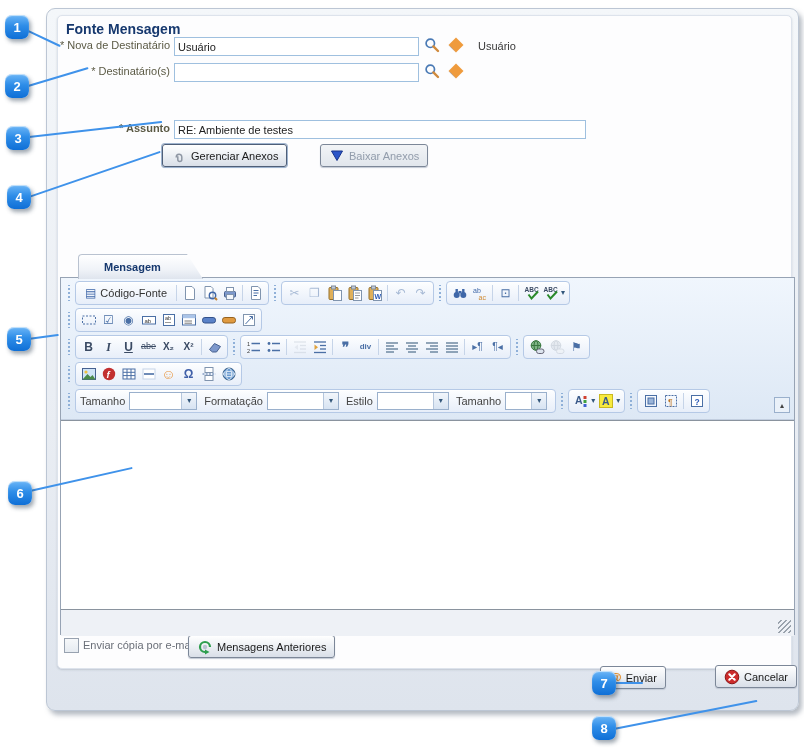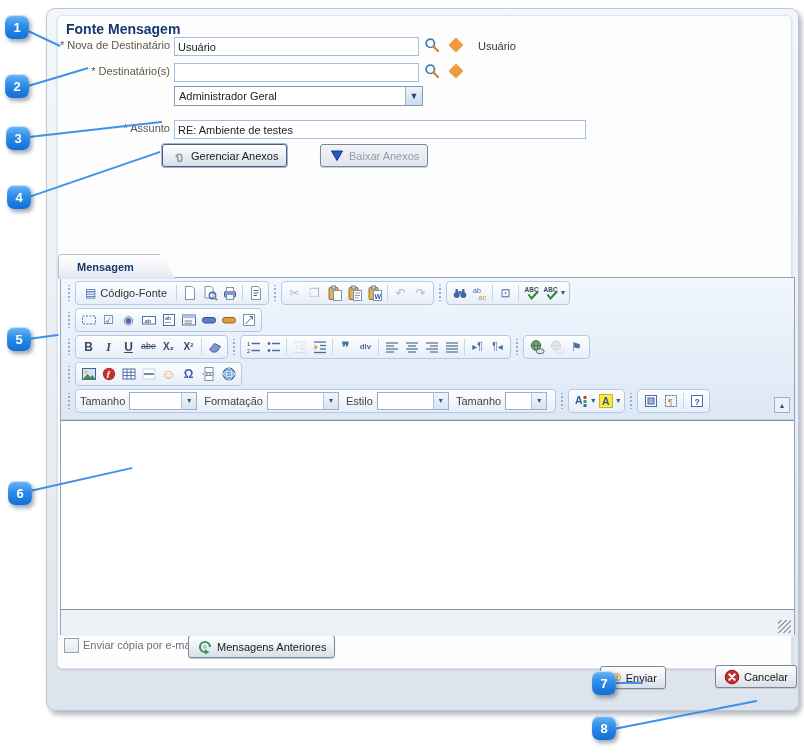--- a/index.html
+++ b/index.html
@@ -28,25 +28,25 @@
     background:linear-gradient(180deg,#eef3fa,#ccdbee);color:#2b4a6b;font-size:9px;}
 
   .gbtn{position:absolute;display:inline-flex;align-items:center;justify-content:center;gap:4px;height:21px;
     border:1px solid #7c8798;border-radius:3px;padding:0 8px;cursor:pointer;color:#1a1a1a;
     background:linear-gradient(180deg,#ffffff 0%,#eef1f5 45%,#d9dfe8 100%);box-shadow:0 1px 1px #c2c9d4;}
   .gbtn.default{border-color:#4f5f78;box-shadow:0 0 0 1px #9fb4cf,0 1px 1px #c2c9d4;}
   .gbtn.disabled{color:#929cab;cursor:default;background:linear-gradient(180deg,#f2f4f7,#e1e6ec);}
   #attach-info{position:absolute;color:#3a3a3a;}
 
   
-  #tab-mensagem{position:absolute;left:0;top:238px;width:98px;height:24px;z-index:3;
+  #tab-mensagem{position:absolute;left:20px;top:238px;width:98px;height:24px;z-index:3;
     background:linear-gradient(180deg,#ffffff 0%,#f0f3f8 60%,#dfe5ee 100%);
     border:1px solid #b9c2d0;border-bottom:none;border-top-left-radius:4px;
     clip-path:polygon(0 0,calc(100% - 16px) 0,100% 100%,0 100%);
-    display:flex;align-items:center;padding-left:18px;font-weight:bold;color:#16386e;}
+    display:flex;align-items:center;padding-left:25px;font-weight:bold;color:#16386e;}
   #editor{position:absolute;left:2px;top:261px;width:733px;height:356px;border:1px solid #97a3b4;background:#f3f6fa;z-index:2;}
   #toolbar{position:relative;height:139px;background:linear-gradient(180deg,#f0f6fd,#dde8f5);border-bottom:1px solid #c2cedf;
     padding:1px 2px;overflow:hidden;}
   .tb-row{display:flex;align-items:center;height:27px;gap:2px;padding-left:2px;}
   .tb-grip{width:4px;height:16px;margin:0 2px;background-image:radial-gradient(circle,#8fb0d8 1px,transparent 1.3px);
     background-size:4px 4px;background-position:center;cursor:grab;}
   .tb-group{display:inline-flex;align-items:center;gap:3px;padding:2px 4px;border:1px solid #b5c9e6;border-radius:4px;
     background:linear-gradient(180deg,#fdfeff,#e7eef9);box-shadow:inset 0 1px 0 #fff;}
   .tb-sep{width:1px;height:16px;background:#c6d4e8;margin:0 1px;}
   .tb-icon{display:inline-flex;align-items:center;justify-content:center;min-width:17px;height:18px;border-radius:2px;
@@ -139,26 +139,22 @@
             <line x1="9.4" y1="9.4" x2="14" y2="14" stroke="#d08a3c" stroke-width="2.4" stroke-linecap="round"></line>
           </svg>
         </span>
       <span class="ticon" style="left:390px;top:47px;" data-icon="diamond">
           <svg viewBox="0 0 16 16">
             <polygon points="8,0.5 15.5,8 8,15.5 0.5,8" fill="#ef9b3d"></polygon>
             <path d="M0.5 8 L8 15.5 L3 10 Z" fill="#6b8fc8"></path>
           </svg>
         </span>
 
-      <div class="cselect" style="left:116px;top:70px;width:247px;">
-        <span class="sv">Administrador Geral</span>
-        <span class="sarrow">▼</span>
-      </div>
-
-      <div class="flabel" style="top:106px;">* Assunto</div>
+
+      <div class="flabel" style="top:106px;font-weight:bold;">* Assunto</div>
       <input class="tin" style="left: 116px; top: 104px; width: 404px;" value="RE: Ambiente de testes">
 
       <div class="gbtn disabled" style="left:262px;top:128px;">
         <span data-icon="downtri">
             <svg viewBox="0 0 16 16">
               <path d="M2.5 3 H13.5 L8 12.5 Z" fill="#2b55c8" stroke="#18348c"></path>
             </svg>
           </span>
         <span>Baixar Anexos</span>
       </div>

